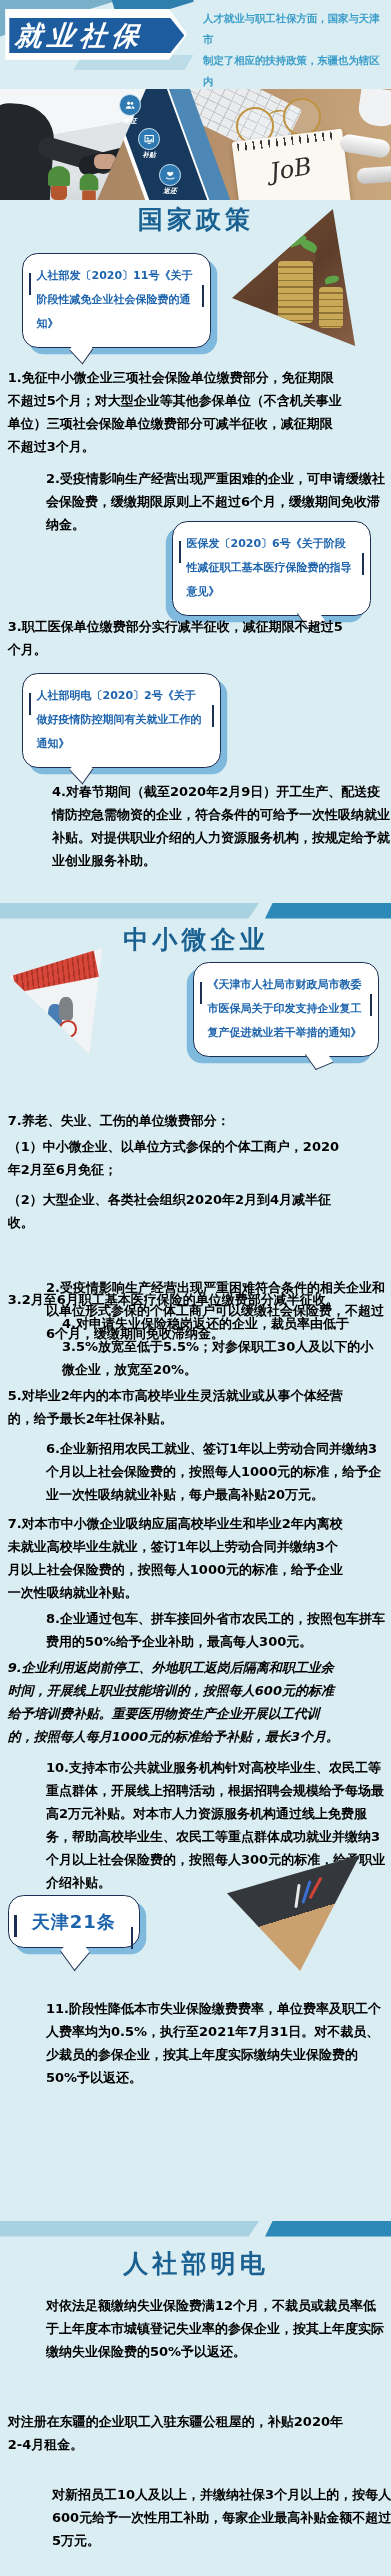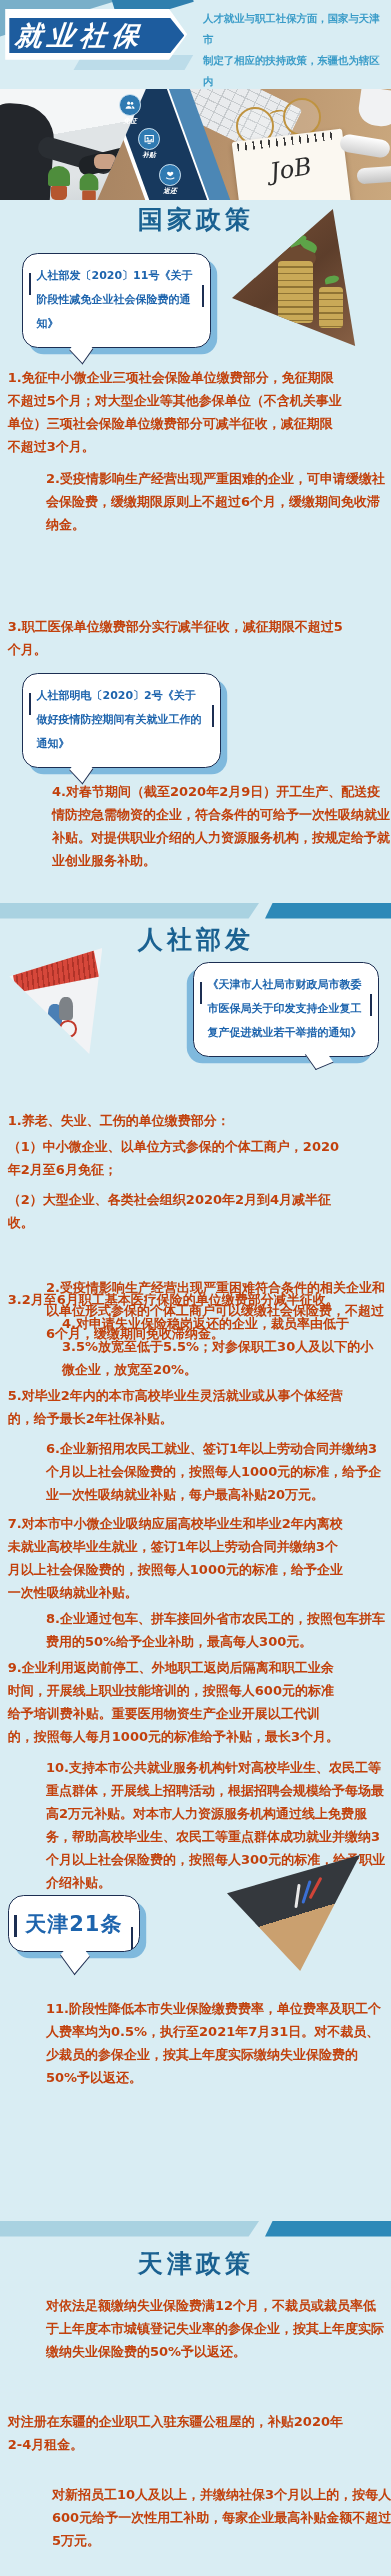--- a/index.html
+++ b/index.html
@@ -115,32 +115,32 @@
   .btext{padding:10.4px 13.5px;font-size:11px;line-height:24px;}
   .tail{position:absolute;bottom:-11.4px;width:17.6px;height:17.6px;background:#ffffff;
         border-right:1.6px solid #1c2e52;border-bottom:1.6px solid #1c2e52;
         transform:rotate(35deg) skewY(12deg);}
   .tail-l{left:49px;} .tail-r{right:49px;transform:rotate(55deg) skewX(-12deg);}
   .b1{left:22px;top:253px;width:187px;box-shadow:6.2px 6.2px 0 #7fb9dd;}
   .b2{left:172px;top:521px;width:197px;box-shadow:-6.2px 6.2px 0 #7fb9dd;}
   .b3{left:22px;top:673px;width:197px;box-shadow:6.2px 6.2px 0 #7fb9dd;}
   .b4{left:193px;top:962px;width:184px;box-shadow:-6.2px 6.2px 0 #7fb9dd;}
   .badge21{left:7.8px;top:1895px;width:130px;box-shadow:6.2px 6.2px 0 #7fb9dd;}
-  .badge-text{padding:13.5px 5.2px;font-size:21px;text-align:center;letter-spacing:1px;}
+  .badge-text{padding:13.5px 5.2px;font-size:18px;text-align:center;letter-spacing:1px;}
   .badge21 .tail{left:54px;bottom:-16.6px;width:23px;height:23px;transform:rotate(40deg) skewY(14deg);}
   
-  .para{position:absolute;color:#c2410c;font-weight:bold;font-size:13px;line-height:23px;text-align:left;}
+  .para{position:absolute;color:#000000;font-weight:bold;font-size:13px;line-height:23px;text-align:left;}
   .n1{top:366px;left:7.8px;width:336px;}  .n2{top:467px;left:46px;width:340px;}
   .n3{top:615px;left:7.8px;width:336px;} .n4{top:780px;left:52px;width:341px;}
   .t1{top:1109px;left:7.8px;width:336px;} .t1a{top:1135px;left:7.8px;width:338px;}
   .t1b{top:1188px;left:7.8px;width:342px;}.t2{top:1276px;left:46px;width:341px;}
   .t3{top:1288px;left:7.8px;width:340px;} .t4{top:1312px;left:62px;width:321px;}
   .t5{top:1384px;left:7.8px;width:336px;} .t6{top:1437px;left:46px;width:341px;}
   .t7{top:1512px;left:7.8px;width:336px;} .t8{top:1607px;left:46px;width:341px;}
-  .t9{top:1656px;left:7.8px;width:336px;} .t10{top:1756px;left:46px;width:341px;}
+  .t9{top:1656px;left:7.8px;width:336px;font-style:italic;} .t10{top:1756px;left:46px;width:341px;}
   .t11{top:1997px;left:46px;width:341px;}.t12{top:2094px;left:7.8px;width:337px;}
   .d1{top:2294px;left:46px;width:341px;} .d2{top:2410px;left:7.8px;width:336px;}
   .d3{top:2483px;left:52px;width:341px;}
 </style>
 </head>
 <body>
 
 <div class="page">
 
   <div class="stripe stripe-a"></div>
@@ -227,49 +227,53 @@
   </div>
 
   <div class="bubble b1">
     <div class="btext">人社部发〔2020〕11号《关于阶段性减免企业社会保险费的通知》</div>
     <div class="tail tail-l"></div>
   </div>
 
   <div class="para n1">1.免征中小微企业三项社会保险单位缴费部分，免征期限不超过5个月；对大型企业等其他参保单位（不含机关事业单位）三项社会保险单位缴费部分可减半征收，减征期限不超过3个月。</div>
   <div class="para n2">2.受疫情影响生产经营出现严重困难的企业，可申请缓缴社会保险费，缓缴期限原则上不超过6个月，缓缴期间免收滞纳金。</div>
 
+  <div class="bubble b2">
+    <div class="btext">医保发〔2020〕6号《关于阶段性减征职工基本医疗保险费的指导意见》</div>
+    <div class="tail tail-r"></div>
+  </div>
 
   <div class="para n3">3.职工医保单位缴费部分实行减半征收，减征期限不超过5个月。</div>
 
   <div class="bubble b3">
     <div class="btext">人社部明电〔2020〕2号《关于做好疫情防控期间有关就业工作的通知》</div>
     <div class="tail tail-l"></div>
   </div>
 
   <div class="para n4">4.对春节期间（截至2020年2月9日）开工生产、配送疫情防控急需物资的企业，符合条件的可给予一次性吸纳就业补贴。对提供职业介绍的人力资源服务机构，按规定给予就业创业服务补助。</div>
 
   <div class="divider divider1">
     <div class="div-light"></div>
     <div class="div-dark"></div>
   </div>
-  <div class="sec-heading h-tianjin">人社部发</div>
+  <div class="sec-heading h-tianjin">中小微企业</div>
 
   <div class="tri-house">
     <div class="roof"></div>
     <div class="fig fig2"></div>
     <div class="fig fig1"></div>
     <div class="wheel"></div>
   </div>
 
   <div class="bubble b4">
     <div class="btext">《天津市人社局市财政局市教委市医保局关于印发支持企业复工复产促进就业若干举措的通知》</div>
     <div class="tail tail-r"></div>
   </div>
 
-  <div class="para t1">1.养老、失业、工伤的单位缴费部分：</div>
+  <div class="para t1">7.养老、失业、工伤的单位缴费部分：</div>
   <div class="para t1a">（1）中小微企业、以单位方式参保的个体工商户，2020年2月至6月免征；</div>
   <div class="para t1b">（2）大型企业、各类社会组织2020年2月到4月减半征收。</div>
   <div class="para t2">2.受疫情影响生产经营出现严重困难符合条件的相关企业和以单位形式参保的个体工商户可以缓缴社会保险费，不超过6个月，缓缴期间免收滞纳金。</div>
   <div class="para t3">3.2月至6月职工基本医疗保险的单位缴费部分减半征收。</div>
   <div class="para t4">4.对申请失业保险稳岗返还的企业，裁员率由低于3.5%放宽至低于5.5%；对参保职工30人及以下的小微企业，放宽至20%。</div>
   <div class="para t5">5.对毕业2年内的本市高校毕业生灵活就业或从事个体经营的，给予最长2年社保补贴。</div>
   <div class="para t6">6.企业新招用农民工就业、签订1年以上劳动合同并缴纳3个月以上社会保险费的，按照每人1000元的标准，给予企业一次性吸纳就业补贴，每户最高补贴20万元。</div>
   <div class="para t7">7.对本市中小微企业吸纳应届高校毕业生和毕业2年内离校未就业高校毕业生就业，签订1年以上劳动合同并缴纳3个月以上社会保险费的，按照每人1000元的标准，给予企业一次性吸纳就业补贴。</div>
   <div class="para t8">8.企业通过包车、拼车接回外省市农民工的，按照包车拼车费用的50%给予企业补助，最高每人300元。</div>
   <div class="para t9">9.企业利用返岗前停工、外地职工返岗后隔离和职工业余时间，开展线上职业技能培训的，按照每人600元的标准给予培训费补贴。重要医用物资生产企业开展以工代训的，按照每人每月1000元的标准给予补贴，最长3个月。</div>
@@ -285,20 +289,20 @@
     <div class="pen pen1"></div>
     <div class="pen pen2"></div>
   </div>
 
   <div class="para t11">11.阶段性降低本市失业保险缴费费率，单位费率及职工个人费率均为0.5%，执行至2021年7月31日。对不裁员、少裁员的参保企业，按其上年度实际缴纳失业保险费的50%予以返还。</div>
 
   <div class="divider divider2">
     <div class="div-light"></div>
     <div class="div-dark"></div>
   </div>
-  <div class="sec-heading h-dongjiang">天津政策</div>
+  <div class="sec-heading h-dongjiang">人社部明电</div>
 
   <div class="para d1">对依法足额缴纳失业保险费满12个月，不裁员或裁员率低于上年度本市城镇登记失业率的参保企业，按其上年度实际缴纳失业保险费的50%予以返还。</div>
   <div class="para d2">对注册在东疆的企业职工入驻东疆公租屋的，补贴2020年2-4月租金。</div>
   <div class="para d3">对新招员工10人及以上，并缴纳社保3个月以上的，按每人600元给予一次性用工补助，每家企业最高补贴金额不超过5万元。</div>
 
 </div>
 
 
 </body></html>

